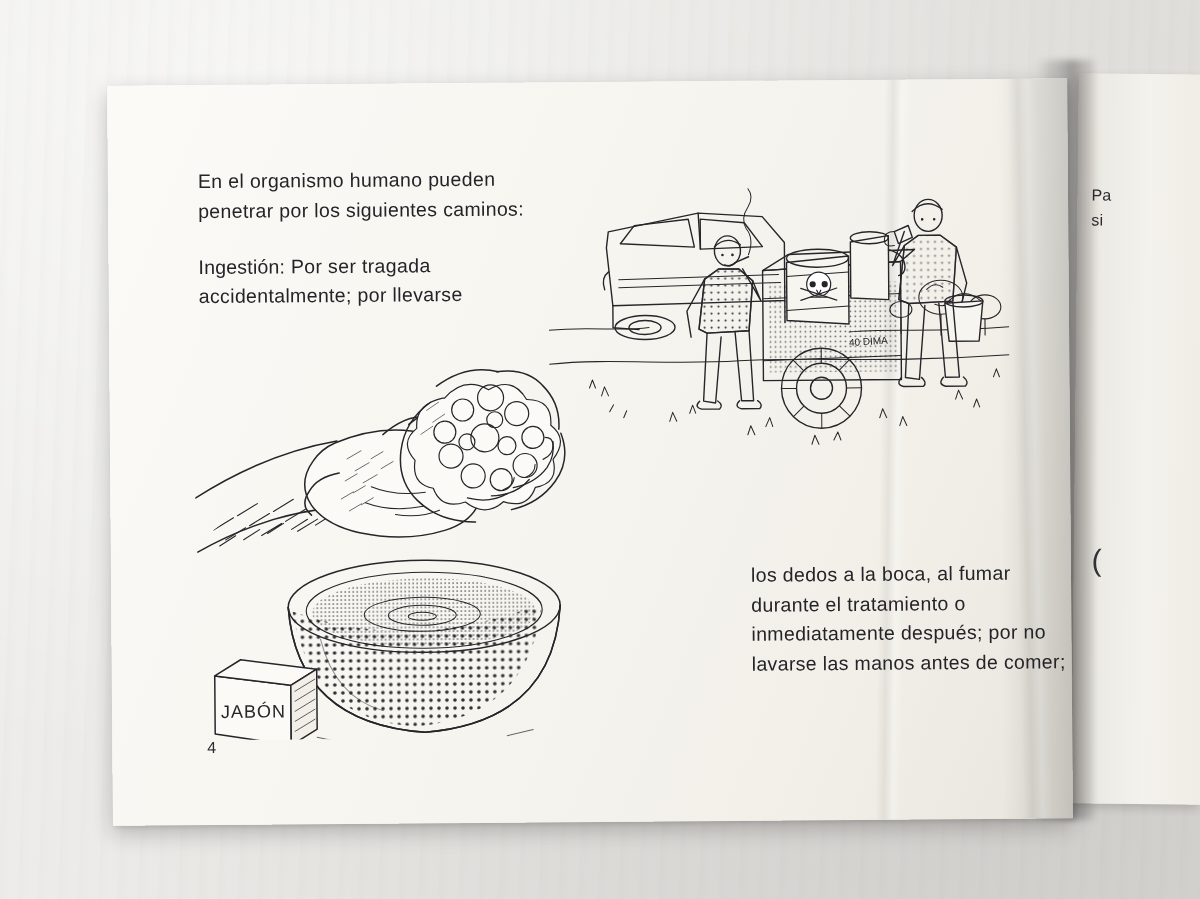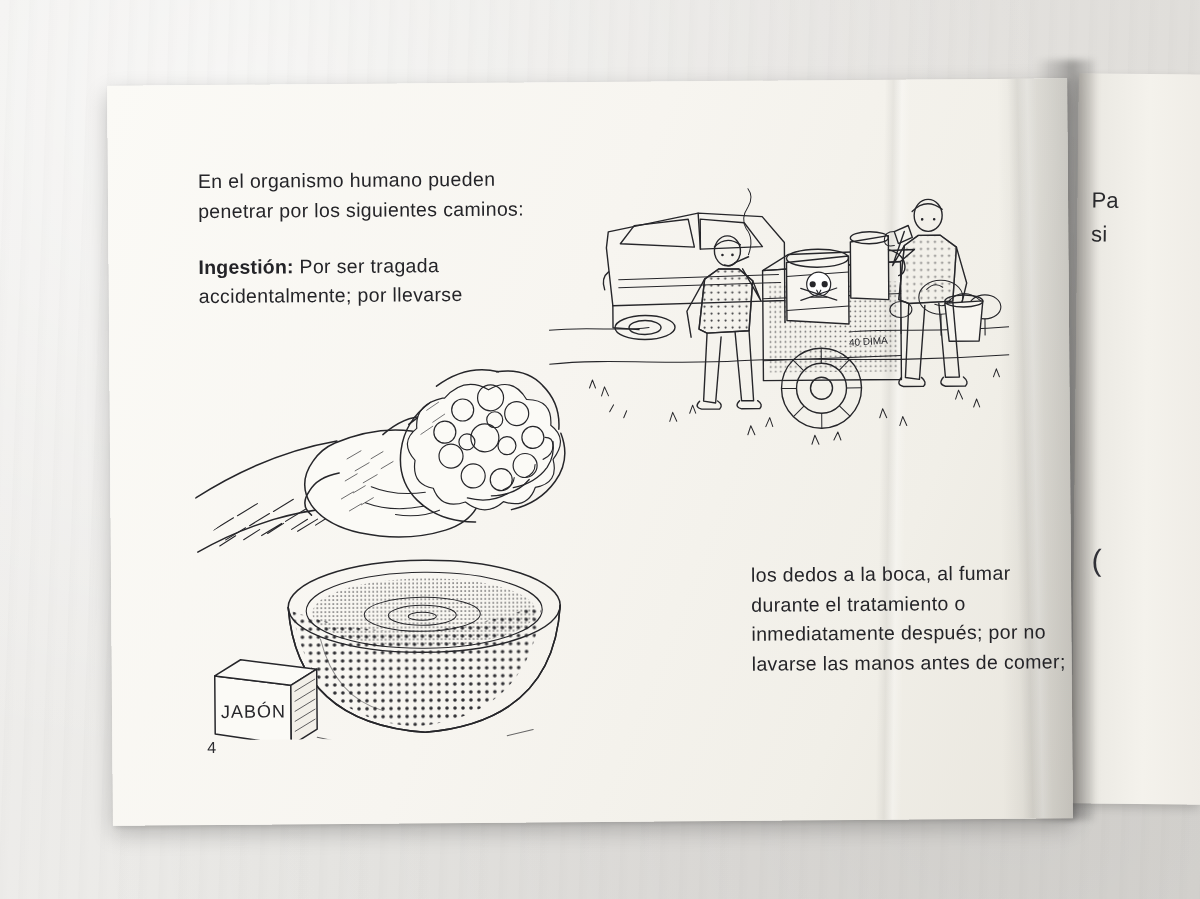--- a/index.html
+++ b/index.html
@@ -42,21 +42,21 @@
     height: 730px;
     background: linear-gradient(90deg, #ddd9d2 0%, #eceae4 18%, #f4f2ec 55%, #efece6 100%);
     box-shadow: -2px 4px 10px rgba(0,0,0,0.16);
     transform: rotate(0.6deg);
     overflow: hidden;
   }
   .page-right .rtext {
     position: absolute;
     left: 14px;
     top: 110px;
-    font-size: 22px;
+    font-size: 16px;
     color: #2b2b2e;
     line-height: 1.55;
     letter-spacing: 0.2px;
   }
   .page-right .rglyph {
     position: absolute;
     left: 18px;
     top: 470px;
     font-size: 30px;
     color: #33333a;
@@ -101,21 +101,21 @@
   }
 
   
   .txt {
     position: absolute;
     color: #242428;
     font-size: 19.5px;
     line-height: 1.52;
     letter-spacing: 0.35px;
   }
-  .txt .lead { font-weight: bold; letter-spacing: 0.2px; }
+  .txt .lead { font-weight: normal; letter-spacing: 0.2px; }
   .txt p { margin: 0; }
   .txt p + p { margin-top: 1.35em; }
 
   .block-intro { left: 90px; top: 82px; width: 330px; }
   .block-right { left: 640px; top: 480px; width: 320px; }
 
   .page-number {
     position: absolute;
     left: 95px;
     top: 654px;

